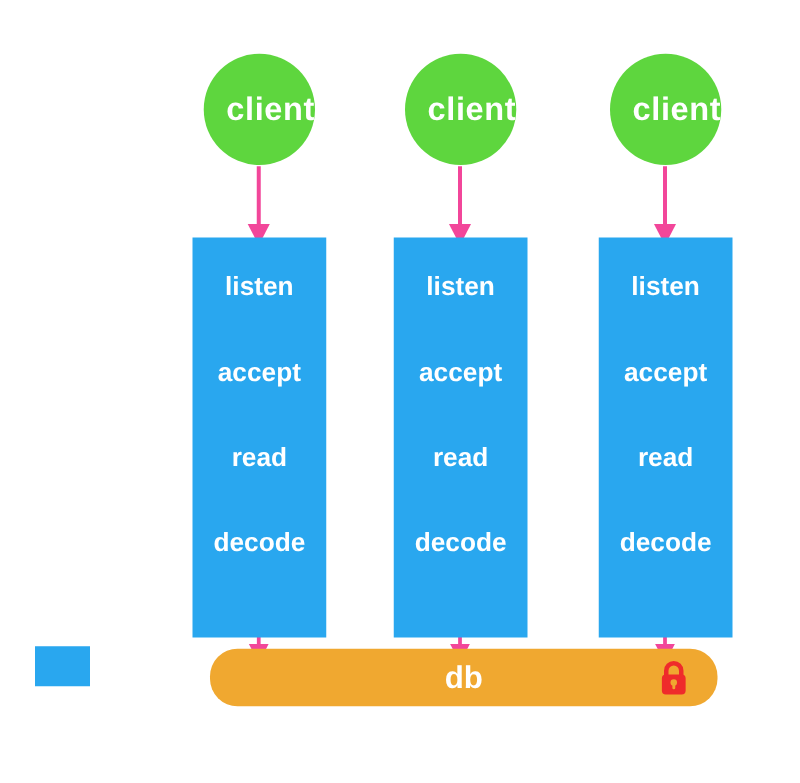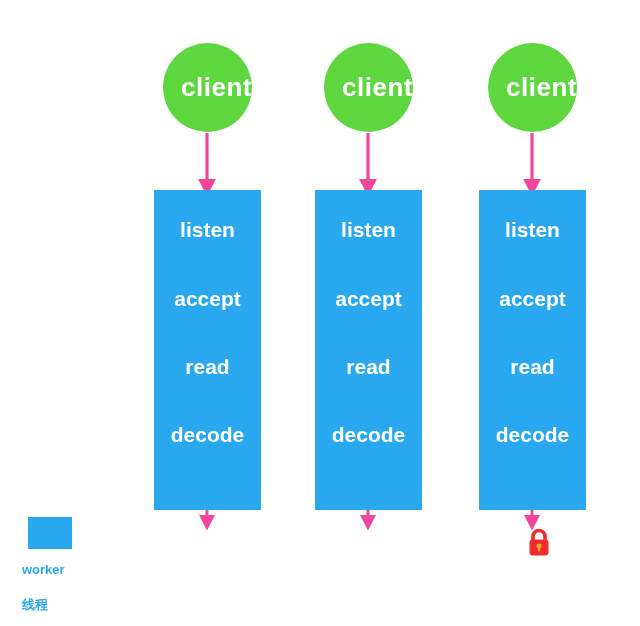--- a/index.html
+++ b/index.html
@@ -131,27 +131,26 @@
   <div class="client-node" style="left:163px; top:43px; width:89px; height:89px; background:#5ed63e;">
     <span>client</span>
   </div>
   <div class="client-node" style="left:324px; top:43px; width:89px; height:89px; background:#5ed63e;">
     <span>client</span>
   </div>
   <div class="client-node" style="left:488px; top:43px; width:89px; height:89px; background:#5ed63e;">
     <span>client</span>
   </div>
 
+  <div class="db-bar" style="left:168px; top:519px; width:406px; height:46px; background:#f0a830;">
+    <span>db</span>
+  </div>
 
   <svg class="lock-icon" style="left:524px; top:526px;" width="30" height="33" viewBox="0 0 30 33">
     <path d="M9 14 V10.5 a6 6 0 0 1 12 0 V14" fill="none" stroke="#ef2b2b" stroke-width="3.6" stroke-linecap="round"></path>
     <rect x="5.5" y="13.5" width="19" height="16" rx="3.2" fill="#ef2b2b"></rect>
     <circle cx="15" cy="20" r="2.6" fill="#f0a830"></circle>
     <rect x="13.9" y="20" width="2.3" height="5.4" rx="1.1" fill="#f0a830"></rect>
   </svg>
 
   <div class="legend-swatch" style="left:28px; top:517px; background:#29a7ef;"></div>
-  <div class="legend-label" style="left:22px; top:543px; width:80px;">
-    <span>worker</span><br>
-    <span>线程</span>
-  </div>
 
 </div>
 
 </body></html>

